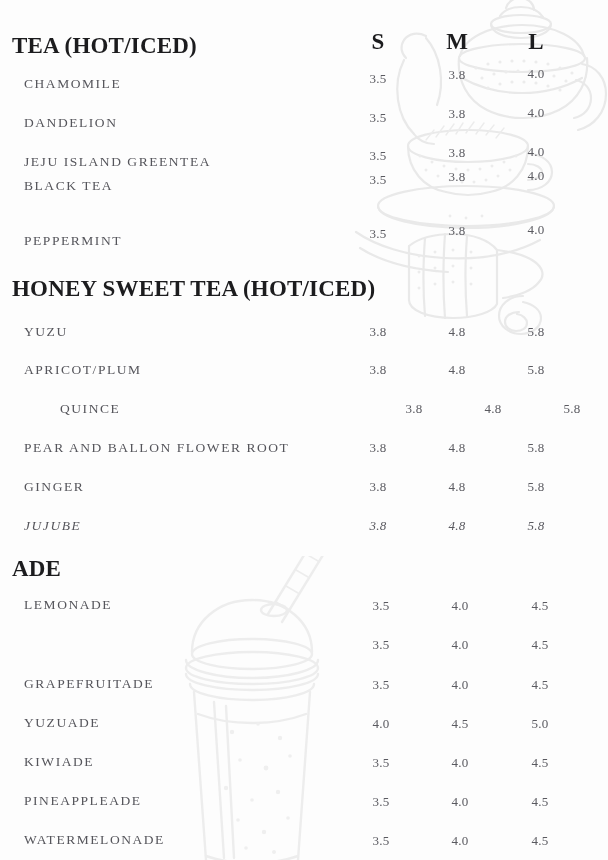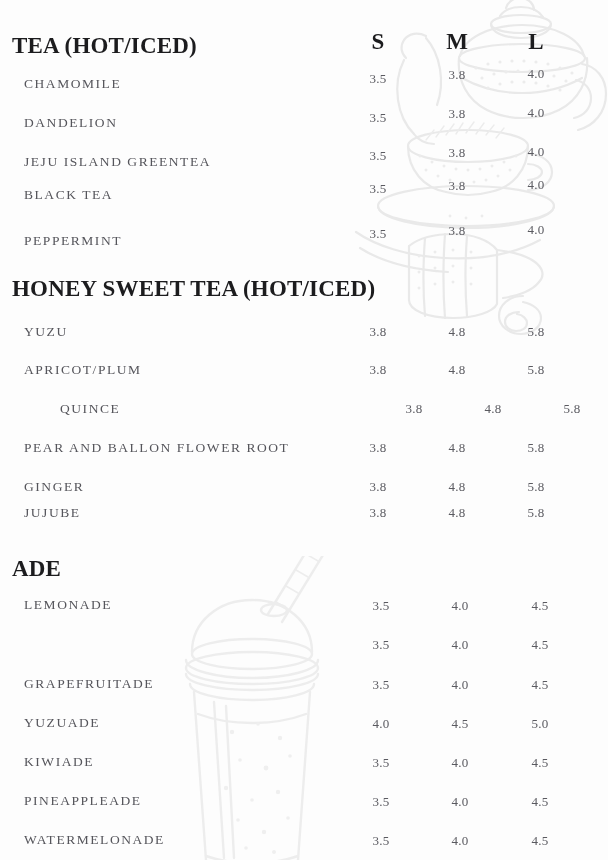--- a/index.html
+++ b/index.html
@@ -312,21 +312,21 @@
       <span class="price" style="left:516px; top:-10px;">4.0</span>
     </div>
 
     <div class="item-row" style="top:155px;">
       <span class="item-name">JEJU ISLAND GREENTEA</span>
       <span class="price" style="left:358px; top:-6px;">3.5</span>
       <span class="price" style="left:437px; top:-9px;">3.8</span>
       <span class="price" style="left:516px; top:-10px;">4.0</span>
     </div>
 
-    <div class="item-row" style="top:188px;">
+    <div class="item-row" style="top:179px;">
       <span class="item-name">BLACK TEA</span>
       <span class="price" style="left:358px; top:-6px;">3.5</span>
       <span class="price" style="left:437px; top:-9px;">3.8</span>
       <span class="price" style="left:516px; top:-10px;">4.0</span>
     </div>
 
     <div class="item-row" style="top:234px;">
       <span class="item-name">PEPPERMINT</span>
       <span class="price" style="left:358px; top:-7px;">3.5</span>
       <span class="price" style="left:437px; top:-10px;">3.8</span>
@@ -365,21 +365,21 @@
       <span class="price" style="left:516px; top:0;">5.8</span>
     </div>
 
     <div class="item-row" style="top:480px;">
       <span class="item-name">GINGER</span>
       <span class="price" style="left:358px; top:0;">3.8</span>
       <span class="price" style="left:437px; top:0;">4.8</span>
       <span class="price" style="left:516px; top:0;">5.8</span>
     </div>
 
-    <div class="item-row" style="top:506px;">
+    <div class="item-row" style="top:519px;font-style:italic;">
       <span class="item-name">JUJUBE</span>
       <span class="price" style="left:358px; top:0;">3.8</span>
       <span class="price" style="left:437px; top:0;">4.8</span>
       <span class="price" style="left:516px; top:0;">5.8</span>
     </div>
   </div>
 
   <div class="section" style="top:0;">
     <h2 class="section-heading" style="top:557px;">ADE</h2>
 

